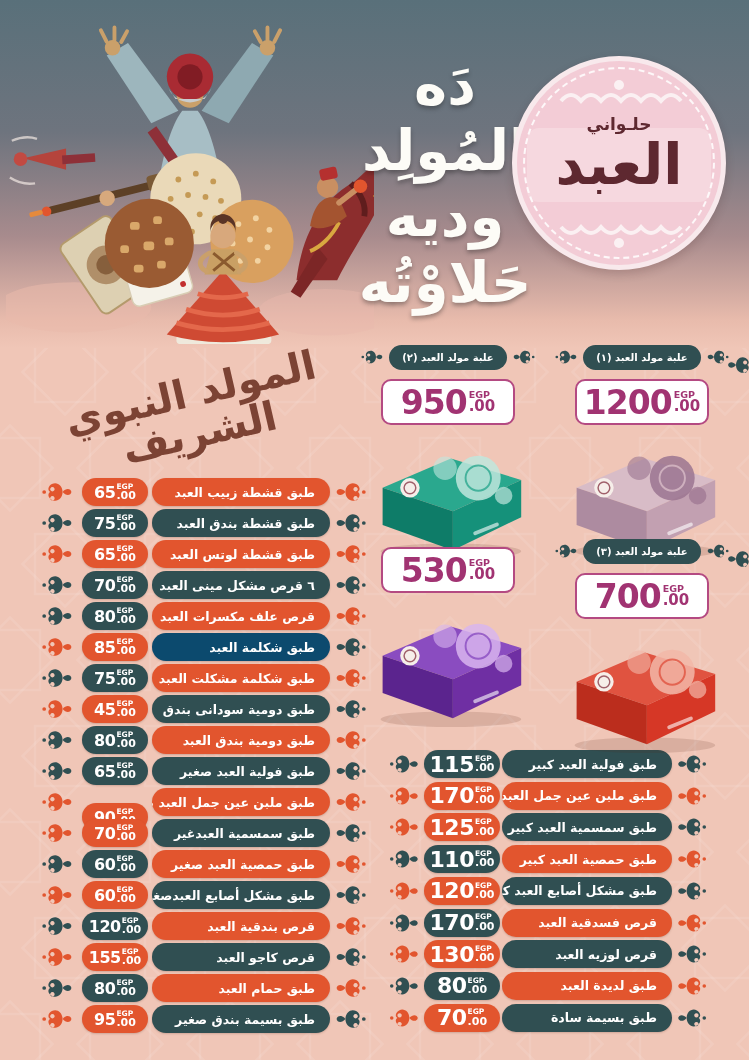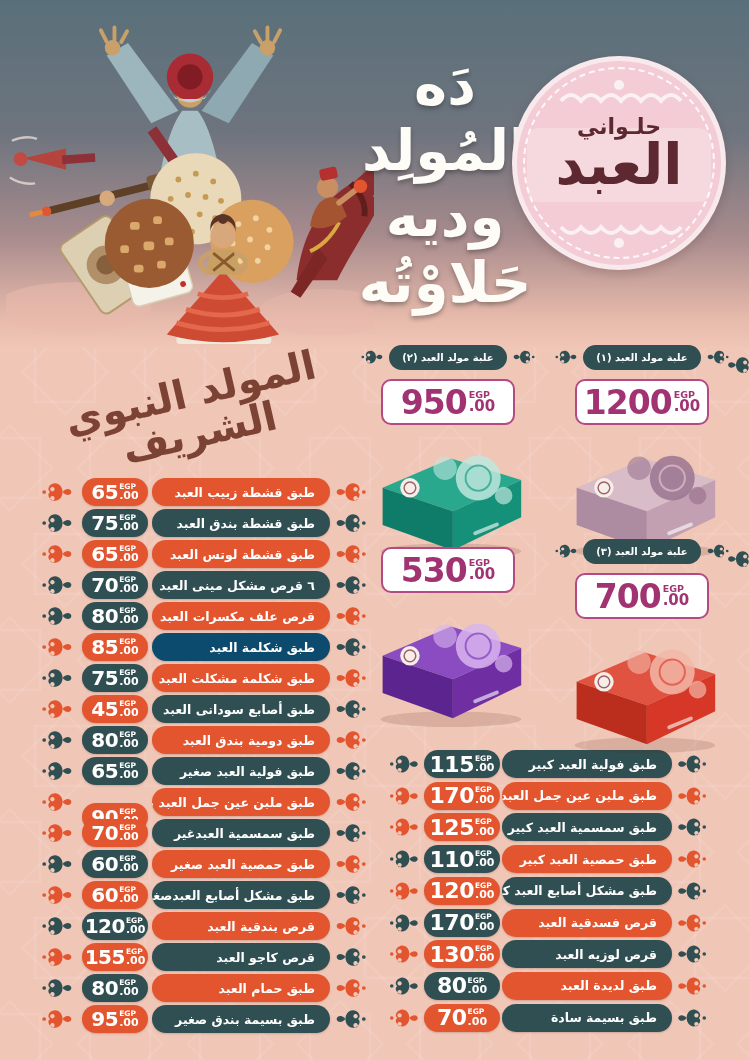--- a/index.html
+++ b/index.html
@@ -10,21 +10,21 @@
   #header{position:absolute;left:0;top:0;width:749px;height:348px;z-index:1;
     background:linear-gradient(180deg,#59707a 0%,#6e747e 38%,#a88b8d 68%,#e8bbac 92%,#f0c6b7 100%);}
   #illus{position:absolute;left:6px;top:14px;width:368px;height:330px;}
   #slogan{position:absolute;left:352px;top:52px;width:186px;text-align:center;color:#fdfcf7;
     font-weight:bold;line-height:1.18;text-shadow:0 3px 4px rgba(30,30,30,.35);}
   #slogan .sl{display:block;font-size:56px;}
   #logo{position:absolute;left:512px;top:56px;width:214px;height:214px;border-radius:50%;
     background:#f3ccd6;border:5px solid #f8e9ec;overflow:hidden;box-shadow:0 4px 10px rgba(60,30,30,.18);}
   #logo .lace{position:absolute;inset:6px;border-radius:50%;border:2px dashed rgba(255,255,255,.85);}
   #logo .band{position:absolute;left:5%;right:5%;top:33%;height:36%;background:#f6d8df;border-radius:12px;}
-  #logo .brandtop{position:absolute;left:0;right:0;top:26%;text-align:center;font-size:22px;font-weight:bold;color:#5e2830;direction:rtl;}
+  #logo .brandtop{position:absolute;left:0;right:0;top:26%;text-align:center;font-size:17px;font-weight:bold;color:#5e2830;direction:rtl;}
   #logo .brandmain{position:absolute;left:0;right:0;top:36%;text-align:center;font-size:56px;font-weight:bold;color:#5e2830;direction:rtl;line-height:1.1;}
 
   
   #callig{position:absolute;left:40px;top:338px;width:310px;height:150px;z-index:2;
     display:flex;align-items:center;justify-content:center;}
   #callig .ctxt{transform:rotate(-13deg);direction:rtl;text-align:center;color:#7c4334;
     font-weight:bold;font-size:40px;line-height:1.02;width:280px;}
 
   
   #bg-stars{position:absolute;left:0;top:330px;width:749px;height:730px;z-index:0;}
@@ -40,21 +40,21 @@
   .bfrac{display:flex;flex-direction:column;align-items:flex-start;line-height:1;margin-left:2px;}
   .bfrac .begp{font-size:9.5px;font-weight:bold;}
   .bfrac .bcents{font-size:15px;font-weight:bold;}
   .boxart{display:block;margin:2px auto 0;}
 
   
   .prow{position:absolute;height:28px;z-index:2;}
   .orn{position:absolute;top:1px;}
   .ppill{position:absolute;top:0;height:28px;border-radius:14px;display:flex;align-items:center;
     justify-content:center;direction:ltr;color:#fff;box-shadow:0 1px 2px rgba(80,40,30,.2);}
-  .ppill .pint{font-size:20px;font-weight:bold;letter-spacing:-0.5px;}
+  .ppill .pint{font-size:16px;font-weight:bold;letter-spacing:-0.5px;}
   .pfrac{display:flex;flex-direction:column;align-items:flex-start;line-height:1;margin-left:1px;}
   .pegp{font-size:7.5px;font-weight:bold;}
   .pcents{font-size:11px;font-weight:bold;}
   .npill{position:absolute;top:0;height:28px;border-radius:14px;display:flex;align-items:center;
     direction:rtl;color:#fff;font-size:12.5px;font-weight:bold;padding:0 15px 0 8px;
     white-space:nowrap;overflow:hidden;box-shadow:0 1px 2px rgba(80,40,30,.2);}
 </style>
 </head>
 <body>
 
@@ -461,21 +461,21 @@
       <svg viewBox="0 0 36 28" class="orn" style="left: 0px; width: 38px; height: 26px;">
         <use href="#orn-sym" fill="#e2552e"></use>
       </svg>
       <div class="ppill" style="left: 44px; width: 66px; background: rgb(226, 85, 46);">
         <span class="pint">45</span>
         <span class="pfrac">
           <span class="pegp">EGP</span>
           <span class="pcents">.00</span>
         </span>
       </div>
-      <div class="npill" style="left: 114px; width: 178px; background: rgb(48, 79, 82);">طبق أصابع سودانى العبد</div>
+      <div class="npill" style="left: 114px; width: 178px; background: rgb(48, 79, 82);">طبق دومية سودانى بندق</div>
       <svg viewBox="0 0 36 28" class="orn" style="left: 294px; width: 38px; height: 26px;">
         <use href="#orn-sym" fill="#304f52" transform="translate(36,0) scale(-1,1)"></use>
       </svg>
     </div>
     <div class="prow" style="left: 38px; top: 726px; width: 328px;">
       <svg viewBox="0 0 36 28" class="orn" style="left: 0px; width: 38px; height: 26px;">
         <use href="#orn-sym" fill="#304f52"></use>
       </svg>
       <div class="ppill" style="left: 44px; width: 66px; background: rgb(48, 79, 82);">
         <span class="pint">80</span>

